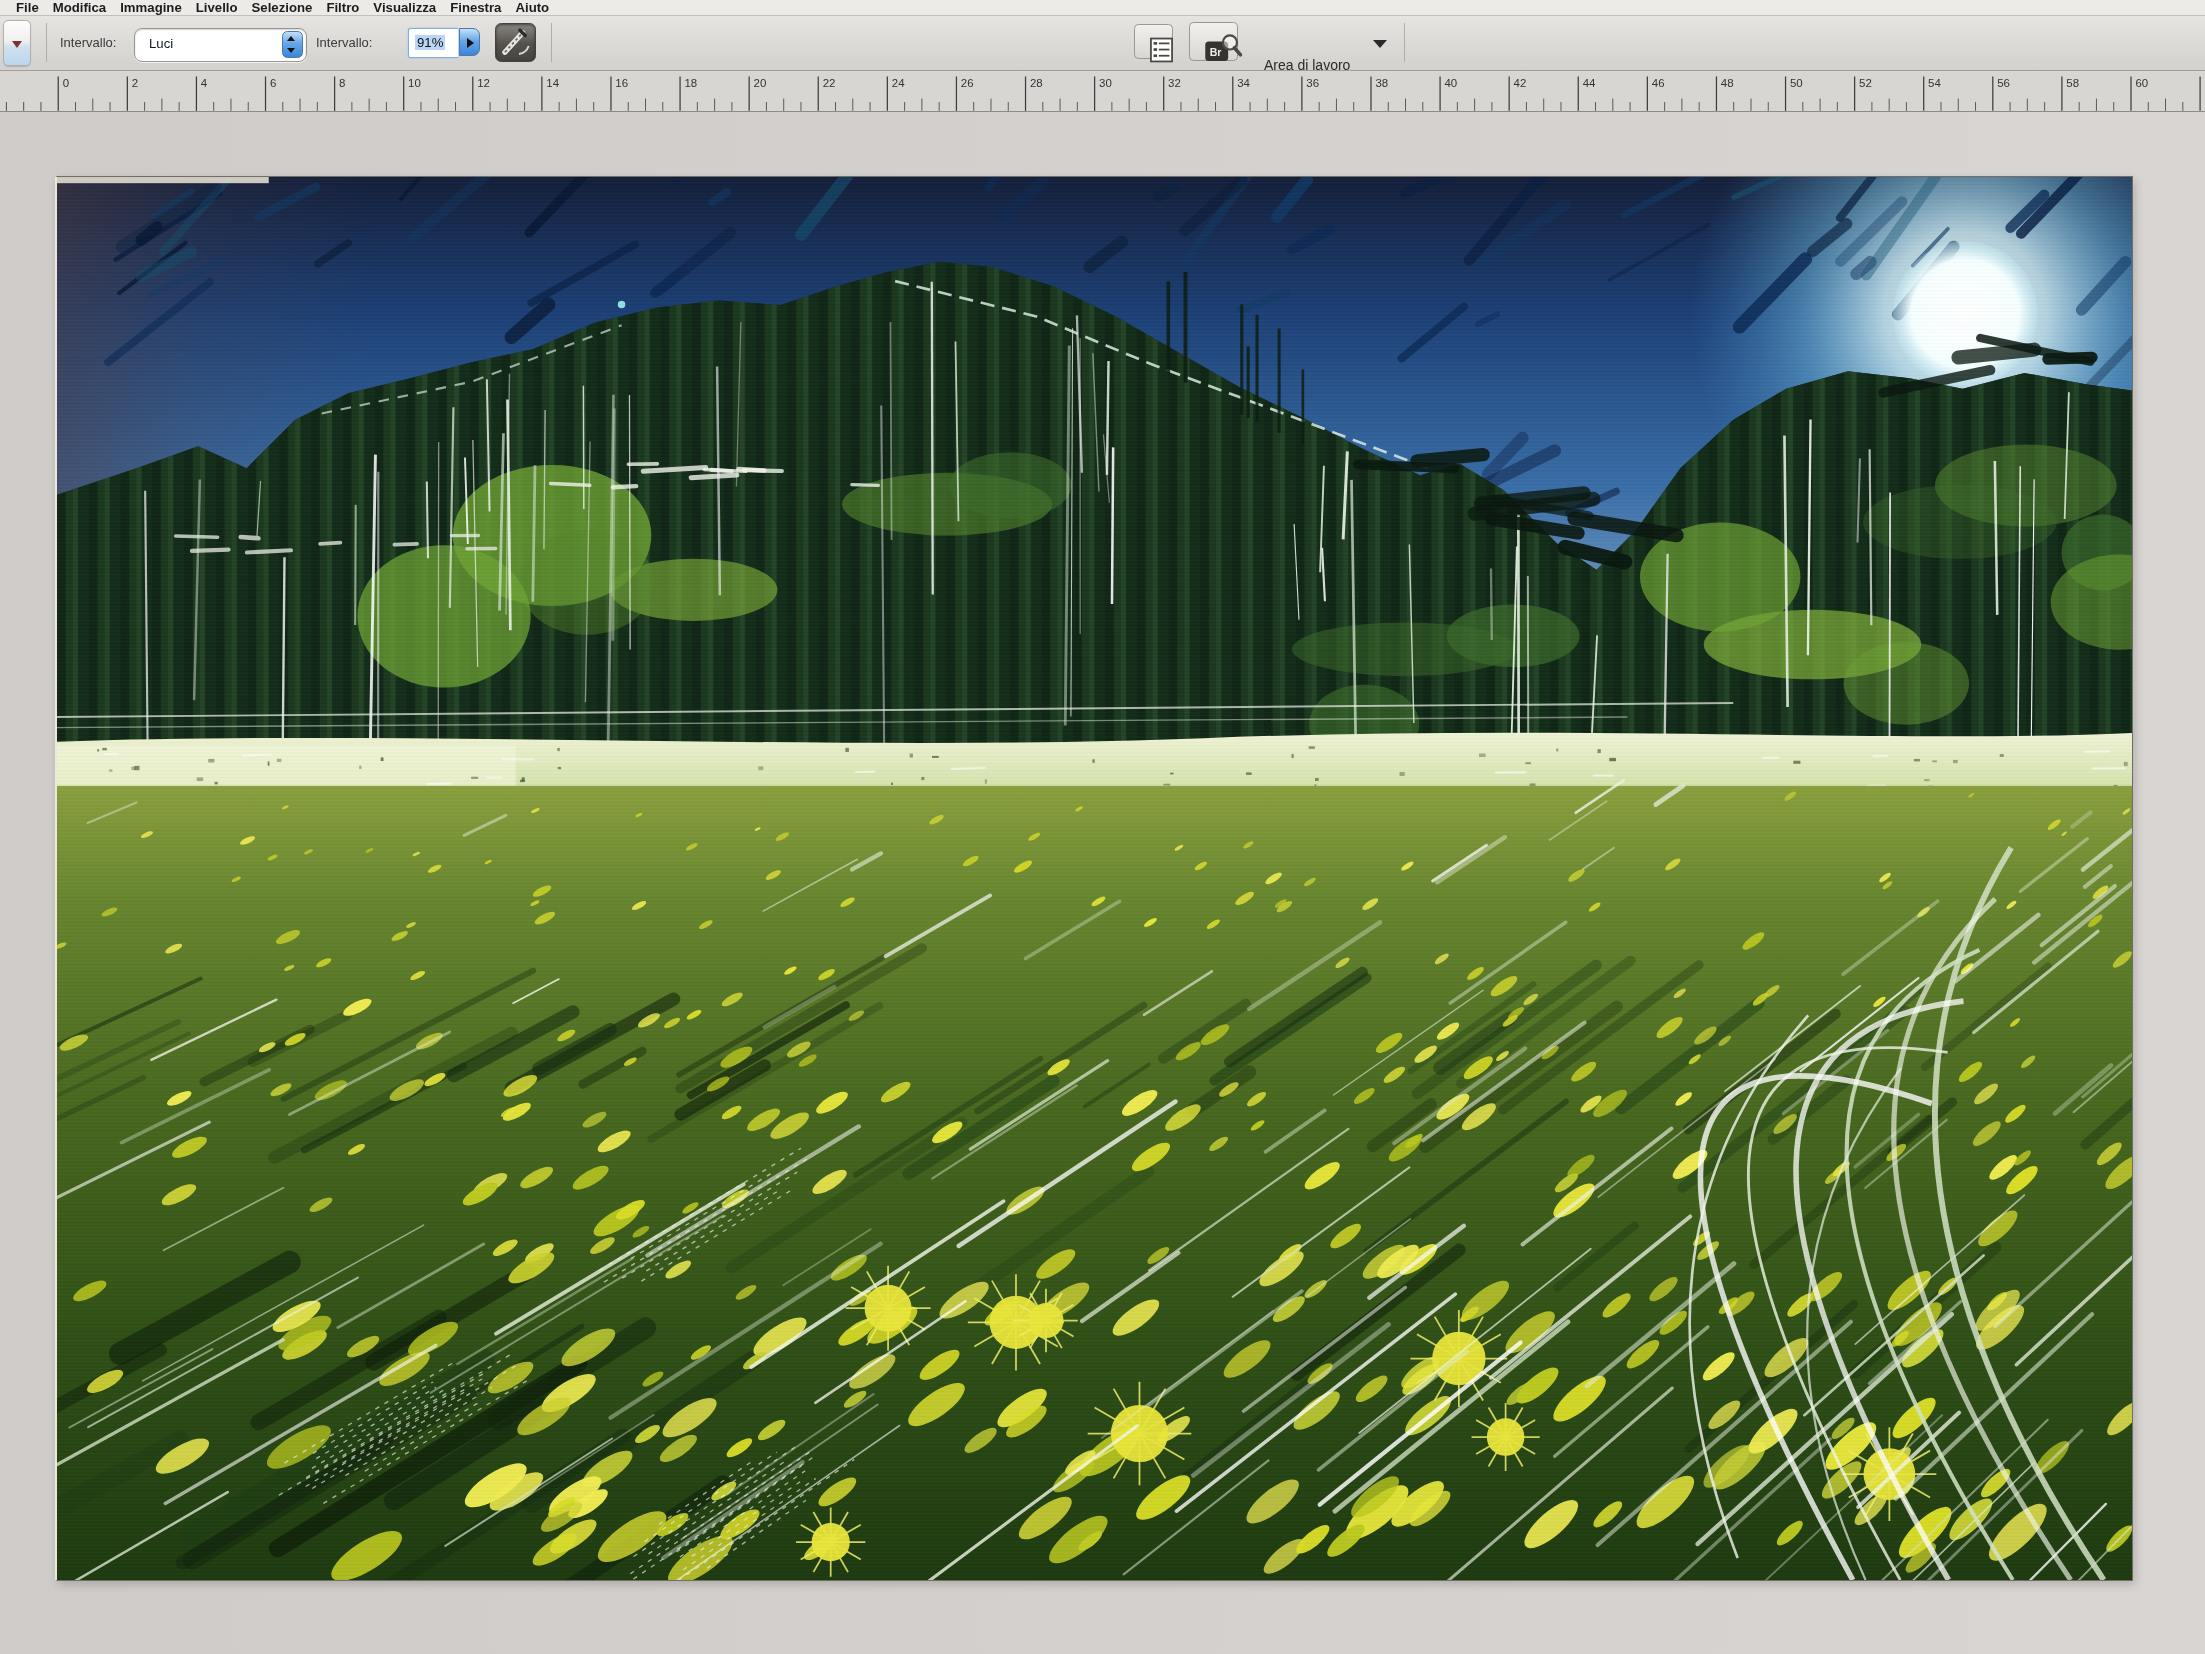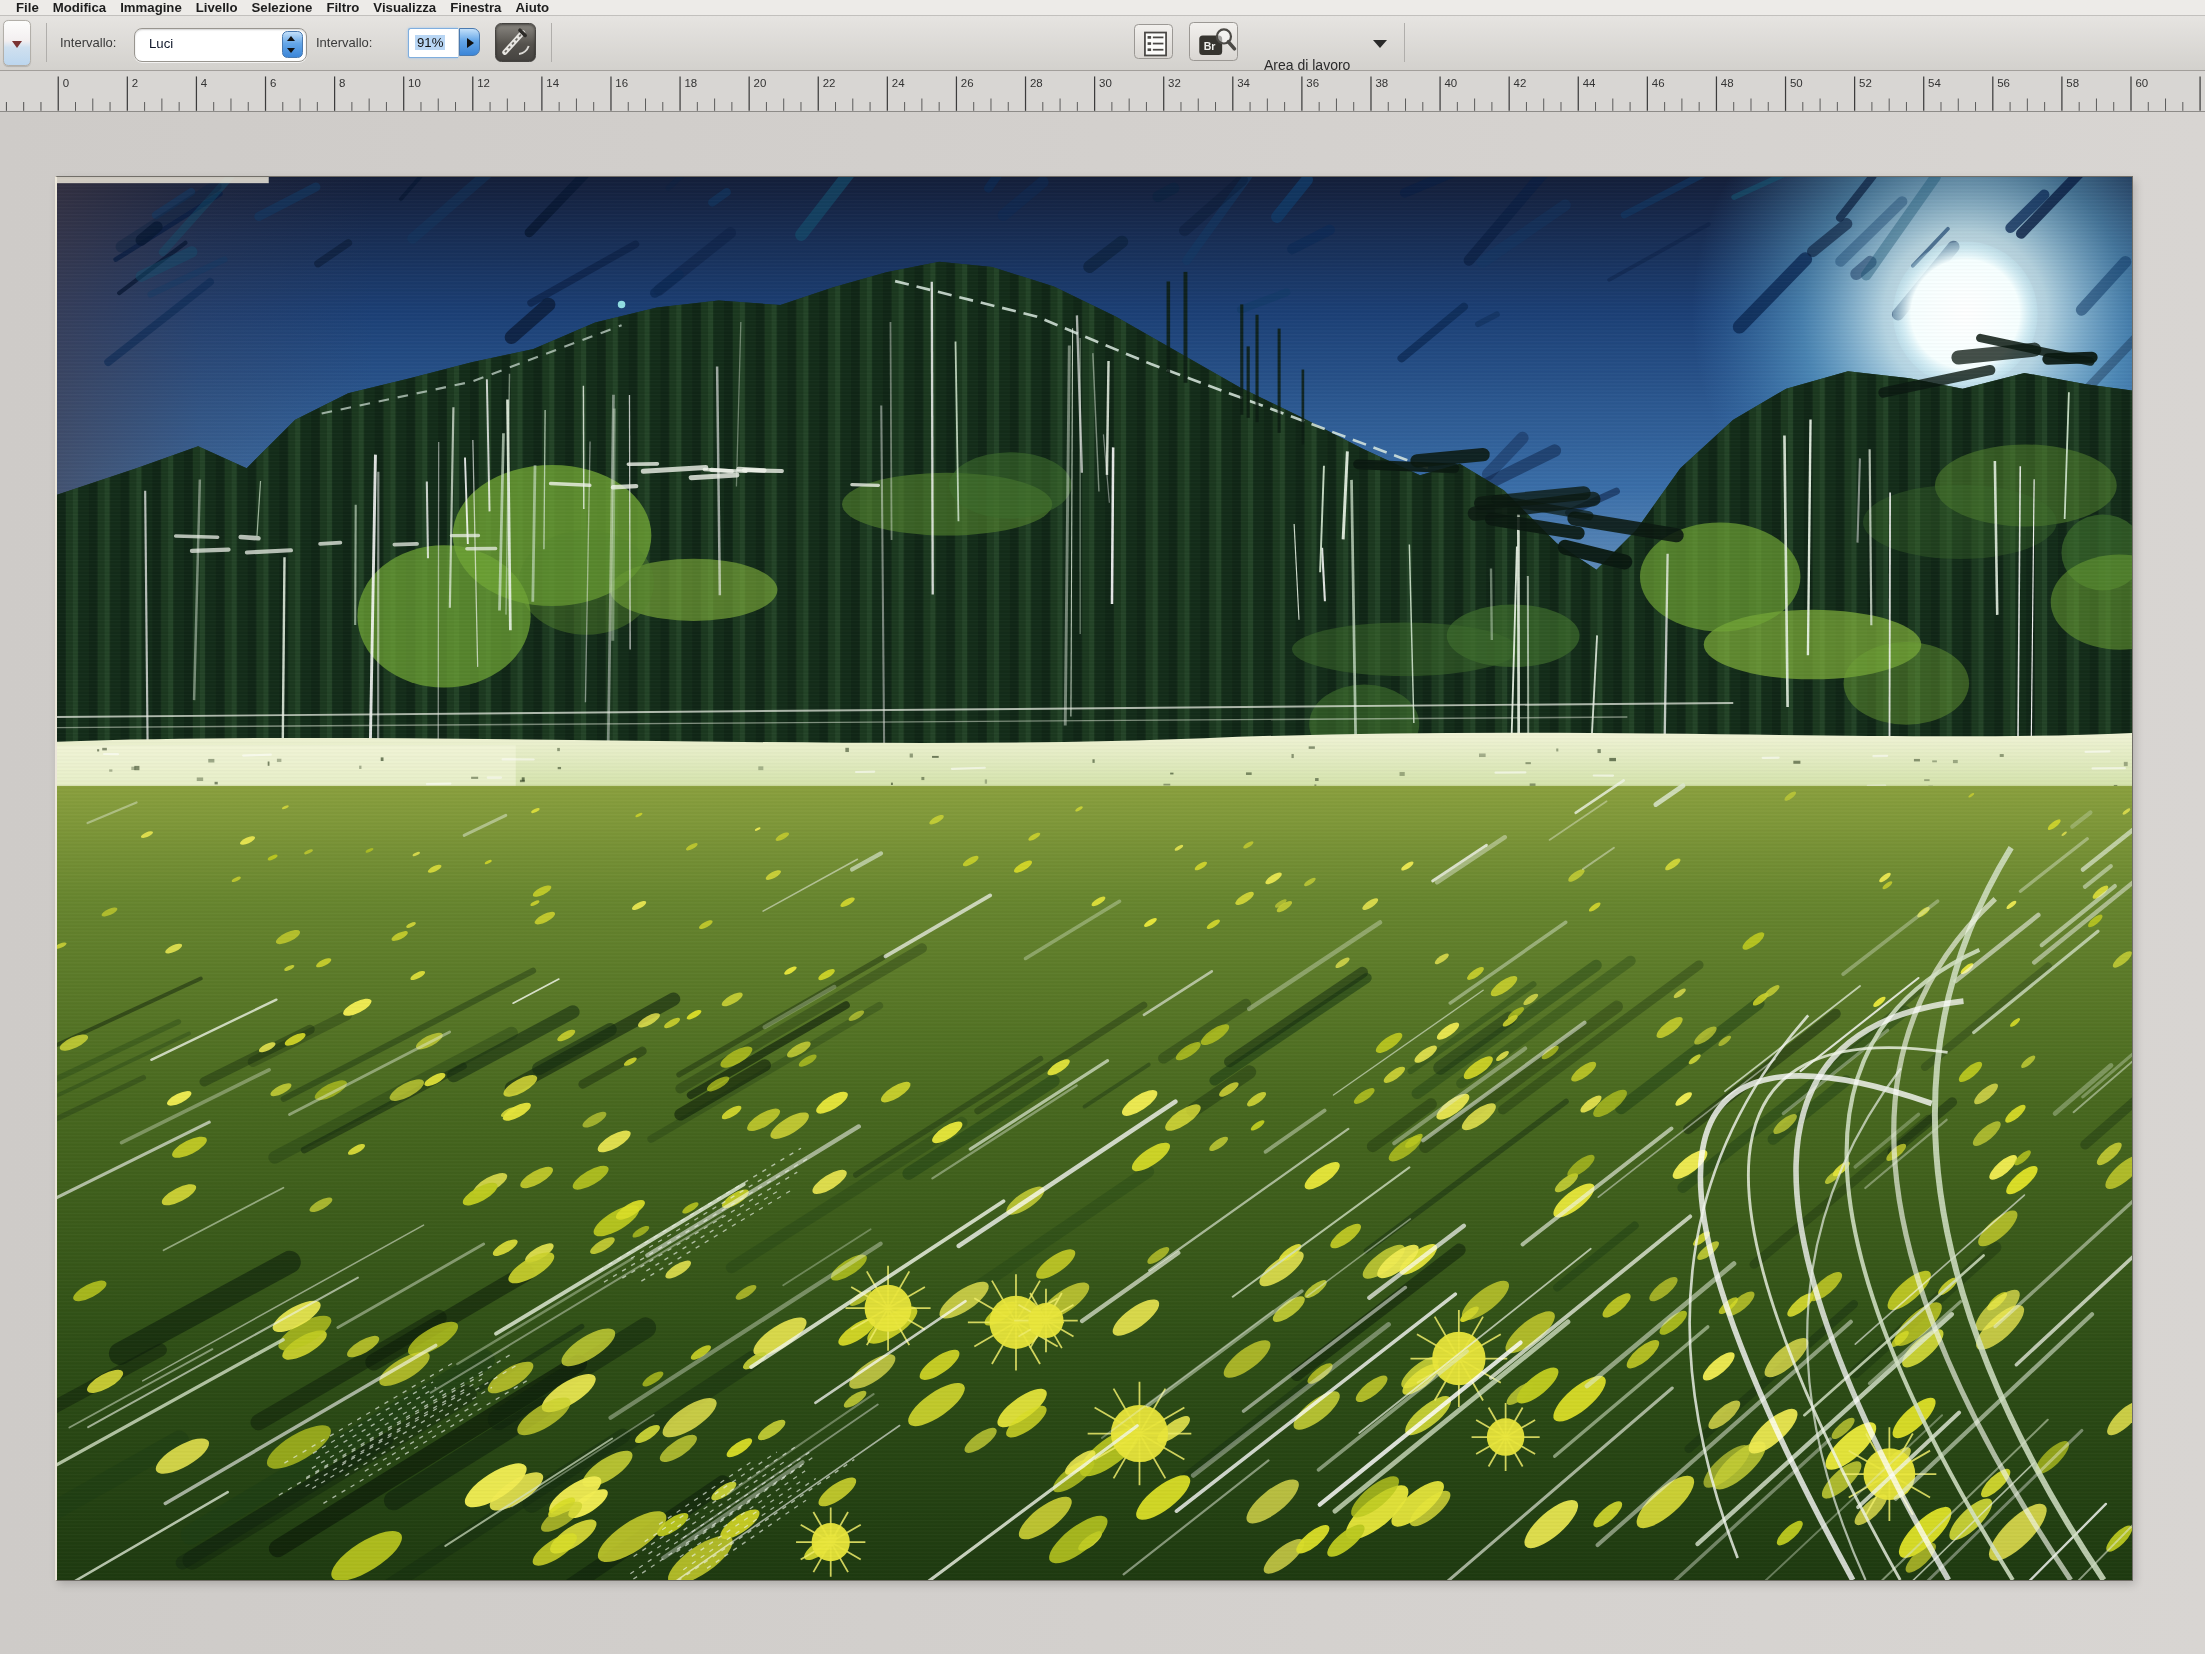--- a/index.html
+++ b/index.html
@@ -29,21 +29,21 @@
   .exp-field{position:absolute;left:408px;top:12.4px;width:49px;height:28px;background:#fff;
     border:1.8px solid #7faede;border-right:none;border-radius:2.6px 0 0 2.6px;box-shadow:0 0 2.6px #9cc4ee;}
   .exp-value{position:absolute;left:6.2px;top:5.3px;font-size:13.2px;color:#111;background:#b9d6f4;padding:0 1.8px;}
   .exp-arrow{position:absolute;left:459px;top:12.4px;width:21px;height:28px;border:0.9px solid #4a7ab0;border-radius:0 7px 7px 0;
     background:linear-gradient(#c3e0fa,#66a7e8 45%,#3c86d8);padding:0;}
   .tri-right{position:absolute;left:7px;top:8.8px;width:0;height:0;border-top:5.3px solid transparent;
     border-bottom:5.3px solid transparent;border-left:7px solid #101010;}
   .airbrush{position:absolute;left:495px;top:7px;width:41px;height:39px;border:0.9px solid #454340;border-radius:6.2px;
     background:linear-gradient(#8a8781,#55524d 55%,#454340);box-shadow:inset 0 0.9px 2.6px rgba(0,0,0,.5);padding:0;}
   .toolbtn{position:absolute;top:8px;height:35px;border:0.9px solid #9b9894;border-radius:4.4px;
-    background:linear-gradient(#f2f0ed,#d9d6d2);padding:2px;}
+    background:linear-gradient(#f2f0ed,#d9d6d2);padding:8px;}
   .ws-label{position:absolute;left:1264px;top:18.5px;font-size:14px;color:#2a2a2a;margin-top:22px;}
   .ws-caret{position:absolute;left:1373px;top:24px;width:0;height:0;border-left:7px solid transparent;
     border-right:7px solid transparent;border-top:8px solid #2a2a2a;}
   
   .ruler{position:absolute;left:0;top:71px;width:2206px;height:40px;background:#d8d6d3;border-bottom:0.9px solid #8d8b88;}
   
   .pasteboard{position:absolute;left:0;top:111px;width:2206px;height:1543px;}
   .canvas{position:absolute;left:55px;top:65px;width:2075px;height:1403px;background:#233;
     border:0.9px solid #716e68;border-left:2.6px solid #ece7da;box-shadow:2.6px 3.5px 8.8px rgba(0,0,0,.18);}
   .canvas svg{display:block;width:100%;height:100%;}

